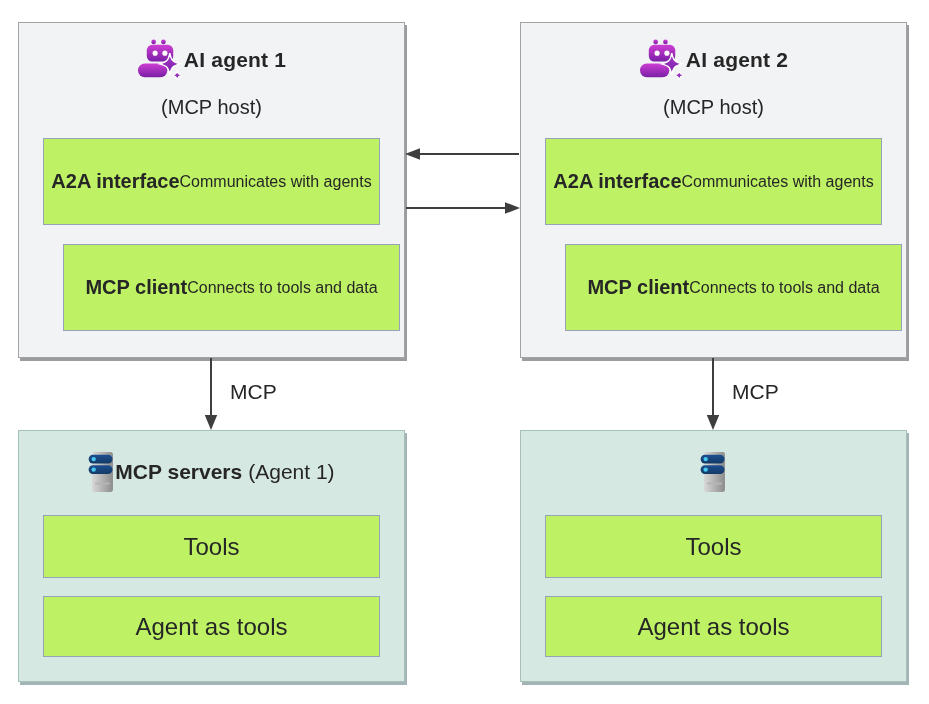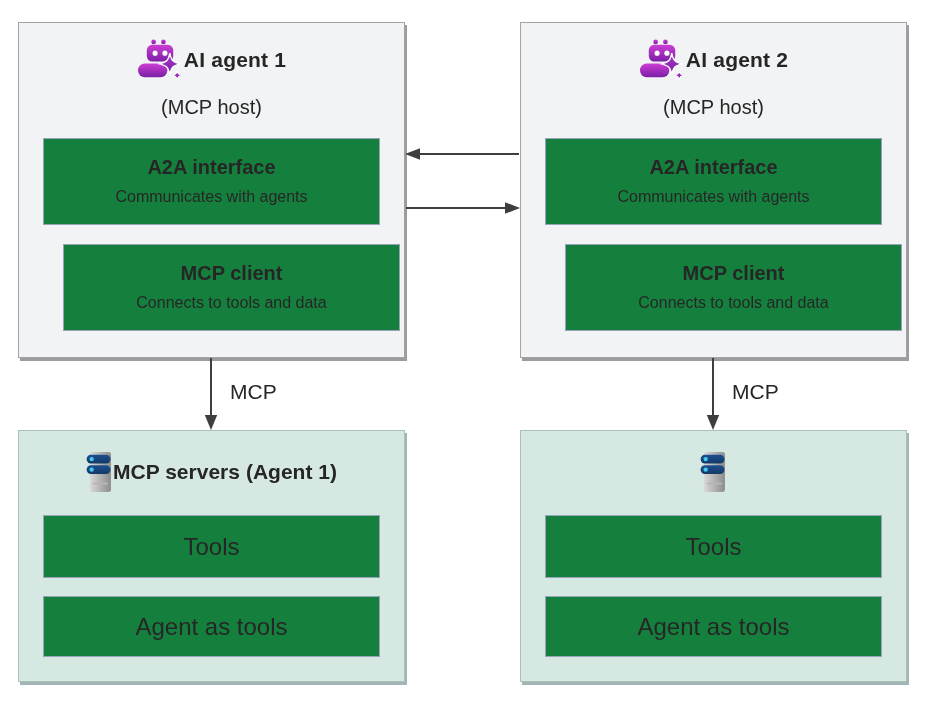--- a/index.html
+++ b/index.html
@@ -45,24 +45,24 @@
     top: 73px; left: 0; right: 0;
     text-align: center;
     font-size: 20px;
   }
 
   .module {
     position: absolute;
     left: 24px;
     width: 337px;
     box-sizing: border-box;
-    background: #15803d;
+    background: #bef264;
     border: 1px solid #95a2b8;
     display: flex;
-    flex-direction: column;
+    flex-direction: row;
     align-items: center;
     justify-content: center;
     text-align: center;
   }
   .agent-card .module { height: 87px; }
   .agent-card .module.m1 { top: 115px; }
   .agent-card .module.m2 { top: 221px; margin-left: 20px; }
   .module-title { font-size: 20px; font-weight: 700; line-height: 29px; }
   .module-desc  { font-size: 16px; line-height: 29px; text-align: right; }
 
@@ -75,21 +75,21 @@
     border: 1px solid #a8c0ba;
     box-shadow: 2px 3px 0 rgba(70, 105, 108, 0.5);
     box-sizing: border-box;
   }
   #server-card-1 { left: 18px;  top: 430px; }
   #server-card-2 { left: 520px; top: 430px; }
 
   .server-card .card-header { top: 18px; height: 46px; }
   .server-title { font-size: 21px; }
   .server-title .bold { font-weight: 700; }
-  .server-title .note { font-weight: 700; margin-left: 6px; }
+  .server-title .note { font-weight: 400; margin-left: 6px; }
 
   .server-card .module { justify-content: center; }
   .server-card .module.s1 { top: 84px;  height: 63px; }
   .server-card .module.s2 { top: 165px; height: 61px; }
   .server-module-label { font-size: 24px; }
 
   
   .arrow-svg { position: absolute; display: block; }
   #a2a-arrow-left  { left: 405px; top: 147px; }
   #a2a-arrow-right { left: 405px; top: 201px; }

